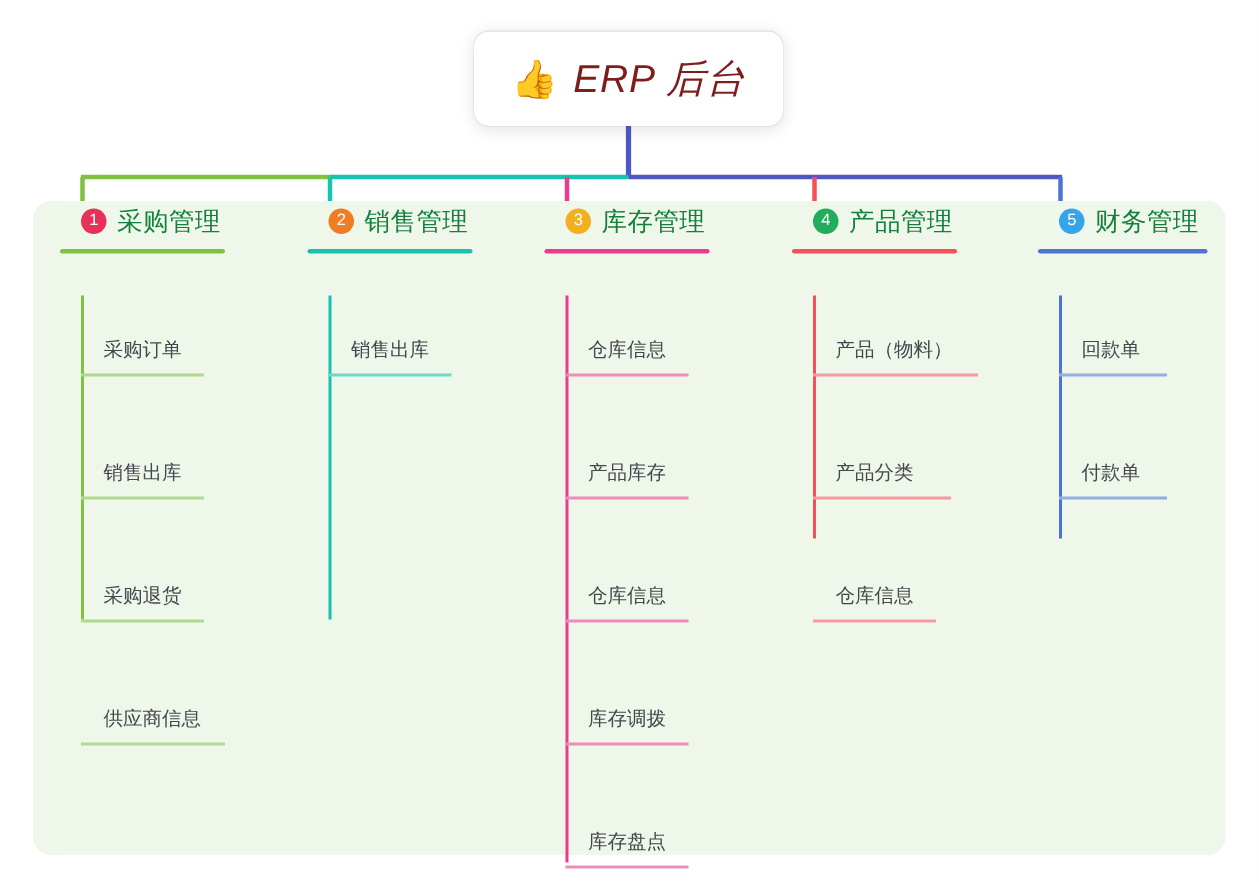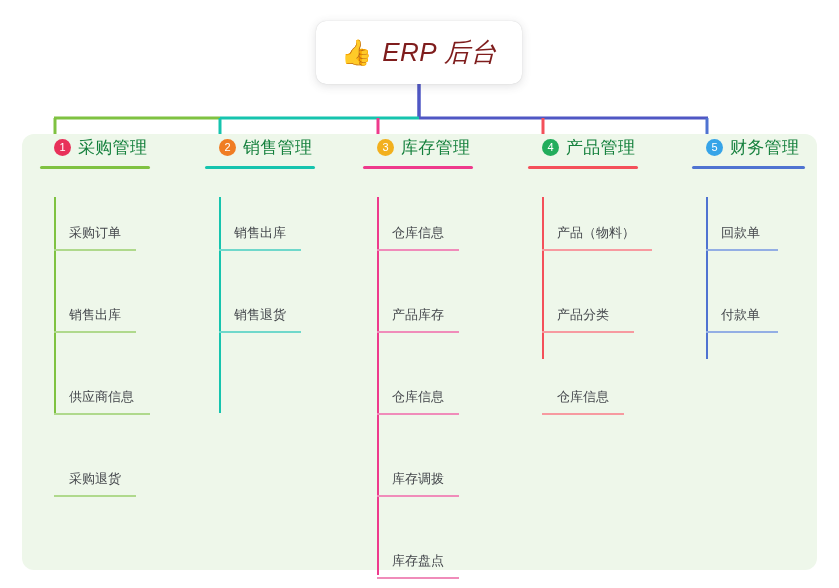--- a/index.html
+++ b/index.html
@@ -173,45 +173,41 @@
             <div class="spine" style="background: rgb(127, 194, 65); height: 216px;"></div>
             <div class="item">
               <span class="item-label">采购订单</span>
               <div class="item-rule" style="width: 82px; background: rgb(175, 217, 140);"></div>
             </div>
             <div class="item">
               <span class="item-label">销售出库</span>
               <div class="item-rule" style="width: 82px; background: rgb(175, 217, 140);"></div>
             </div>
             <div class="item">
+              <span class="item-label">采购退货</span>
+              <div class="item-rule" style="width: 82px; background: rgb(175, 217, 140);"></div>
+            </div>
+            <div class="item">
               <span class="item-label">供应商信息</span>
               <div class="item-rule" style="width: 96px; background: rgb(175, 217, 140);"></div>
             </div>
-            <div class="item">
-              <span class="item-label">采购退货</span>
-              <div class="item-rule" style="width: 82px; background: rgb(175, 217, 140);"></div>
-            </div>
           </div>
         </div>
         <div class="column" style="left: 183px;">
           <div class="col-header">
             <span class="badge" style="background: rgb(240, 125, 35);">2</span>
             <span class="col-title">销售管理</span>
           </div>
           <div class="col-rule" style="width: 110px; background: rgb(22, 196, 174);"></div>
           <div class="col-items">
             <div class="spine" style="background: rgb(22, 196, 174); height: 216px;"></div>
             <div class="item">
               <span class="item-label">销售出库</span>
               <div class="item-rule" style="width: 82px; background: rgb(111, 216, 203);"></div>
             </div>
-            <div class="item">
-              <span class="item-label">销售退货</span>
-              <div class="item-rule" style="width: 82px; background: rgb(111, 216, 203);"></div>
-            </div>
           </div>
         </div>
         <div class="column" style="left: 341px;">
           <div class="col-header">
             <span class="badge" style="background: rgb(242, 176, 30);">3</span>
             <span class="col-title">库存管理</span>
           </div>
           <div class="col-rule" style="width: 110px; background: rgb(238, 58, 140);"></div>
           <div class="col-items">
             <div class="spine" style="background: rgb(238, 58, 140); height: 378px;"></div>

